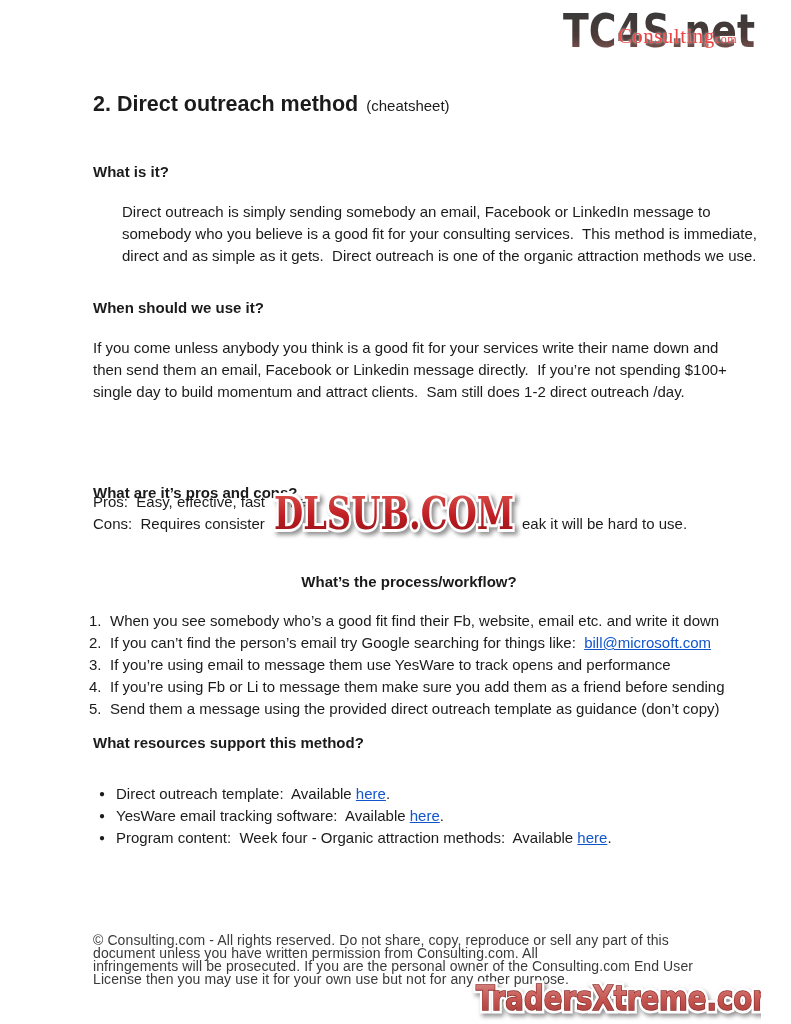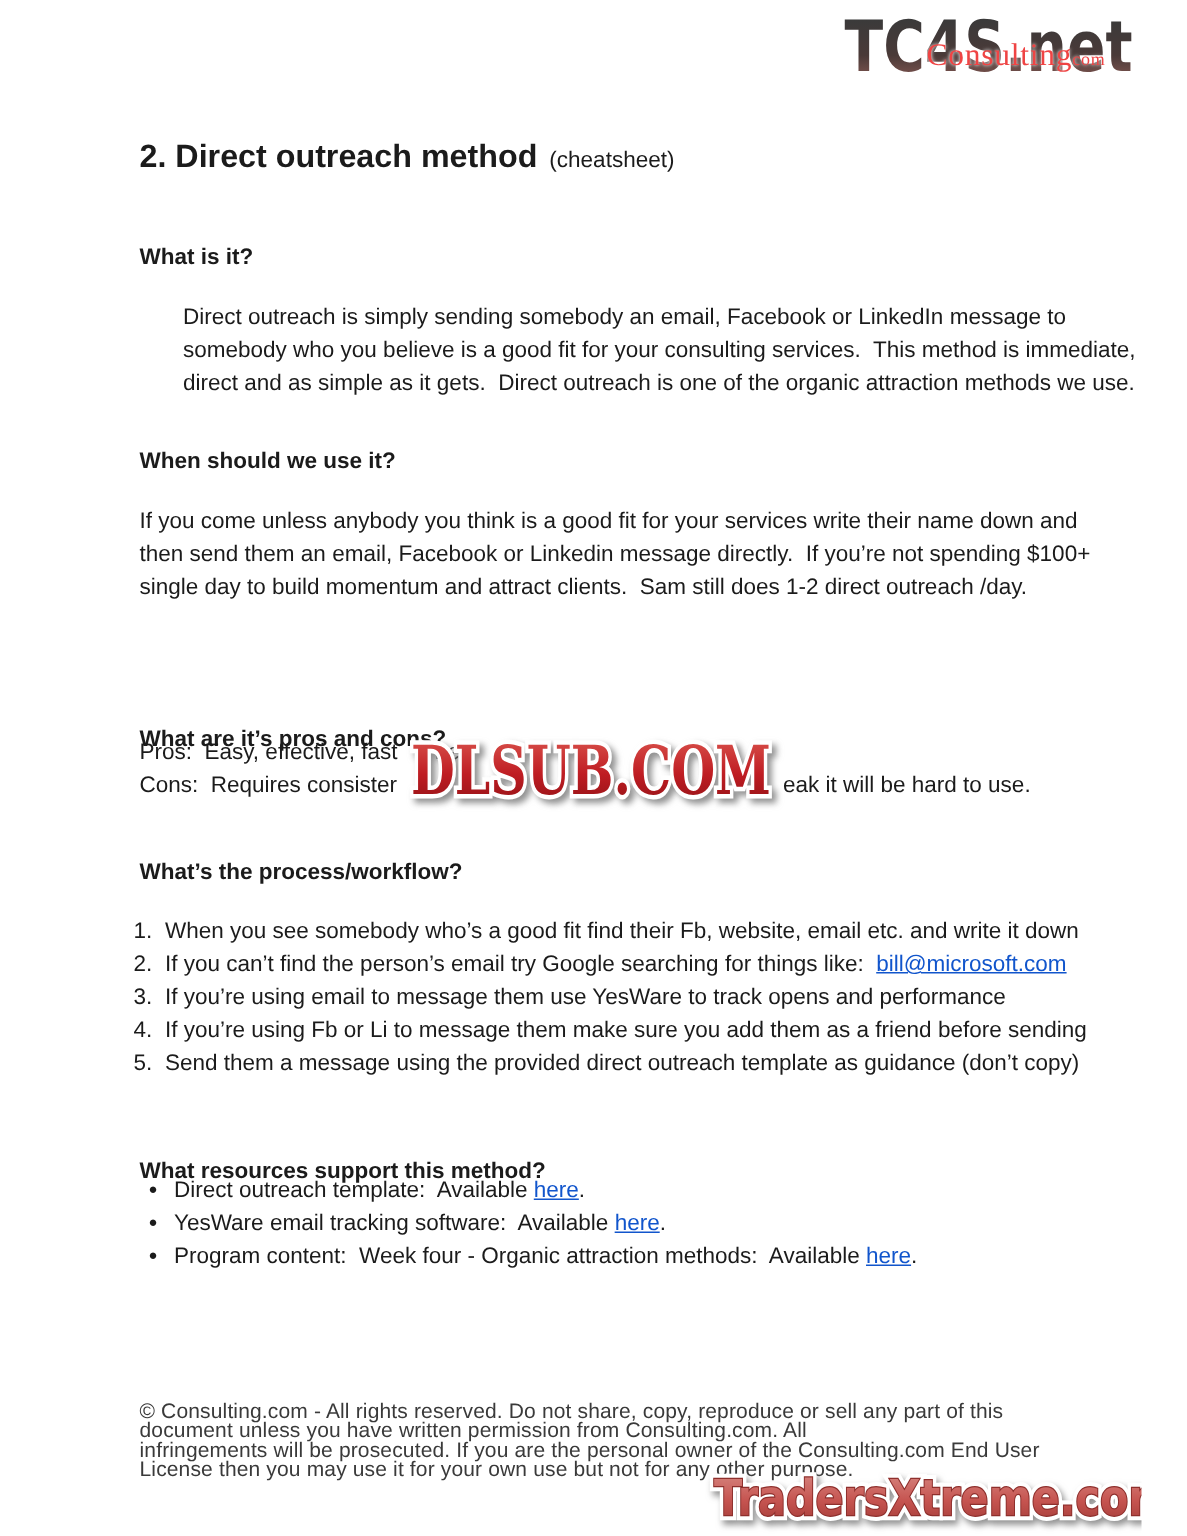--- a/index.html
+++ b/index.html
@@ -76,30 +76,30 @@
     <div class="line">then send them an email, Facebook or Linkedin message directly.  If you’re not spending $100+</div>
     <div class="line">single day to build momentum and attract clients.  Sam still does 1-2 direct outreach /day.</div>
   </div>
 
   <div class="abs hdg" style="top:453px;margin-top:31px;">What are it’s pros and cons?</div>
   <div class="abs" style="top:491px;">
     <div class="pc-line"><span>Pros:  Easy, effective, fast</span><span class="pros-frag">ne</span></div>
     <div class="pc-line"><span>Cons:  Requires consister</span><span class="cons-end">eak it will be hard to use.</span></div>
   </div>
 
-  <div class="abs hdg" style="top:573px;">What’s the process/workflow?</div>
+  <div class="abs hdg" style="top:573px;text-align:center;">What’s the process/workflow?</div>
   <div class="abs" style="top:610px;">
     <div class="li-row"><span class="li-num">1.</span><span class="li-txt">When you see somebody who’s a good fit find their Fb, website, email etc. and write it down</span></div>
     <div class="li-row"><span class="li-num">2.</span><span class="li-txt"><span>If you can’t find the person’s email try Google searching for things like:  </span><a class="doc-link">bill@microsoft.com</a></span></div>
     <div class="li-row"><span class="li-num">3.</span><span class="li-txt">If you’re using email to message them use YesWare to track opens and performance</span></div>
     <div class="li-row"><span class="li-num">4.</span><span class="li-txt">If you’re using Fb or Li to message them make sure you add them as a friend before sending</span></div>
     <div class="li-row"><span class="li-num">5.</span><span class="li-txt">Send them a message using the provided direct outreach template as guidance (don’t copy)</span></div>
   </div>
 
-  <div class="abs hdg" style="top:772px;">What resources support this method?</div>
+  <div class="abs hdg" style="top:734px;">What resources support this method?</div>
   <div class="abs" style="top:783px;">
     <div class="bl-row"><span class="bl-dot">●</span><span><span>Direct outreach template:  Available </span><a class="doc-link">here</a><span>.</span></span></div>
     <div class="bl-row"><span class="bl-dot">●</span><span><span>YesWare email tracking software:  Available </span><a class="doc-link">here</a><span>.</span></span></div>
     <div class="bl-row"><span class="bl-dot">●</span><span><span>Program content:  Week four - Organic attraction methods:  Available </span><a class="doc-link">here</a><span>.</span></span></div>
   </div>
 
   <div class="abs footer" style="top:934px;">
     <div class="line">© Consulting.com - All rights reserved.  Do not share, copy, reproduce or sell any part of this document unless you have written permission from Consulting.com.  All</div>
     <div class="line">infringements will be prosecuted.  If you are the personal owner of the Consulting.com End User License then you may use it for your own use but not for any other purpose.</div>
   </div>

